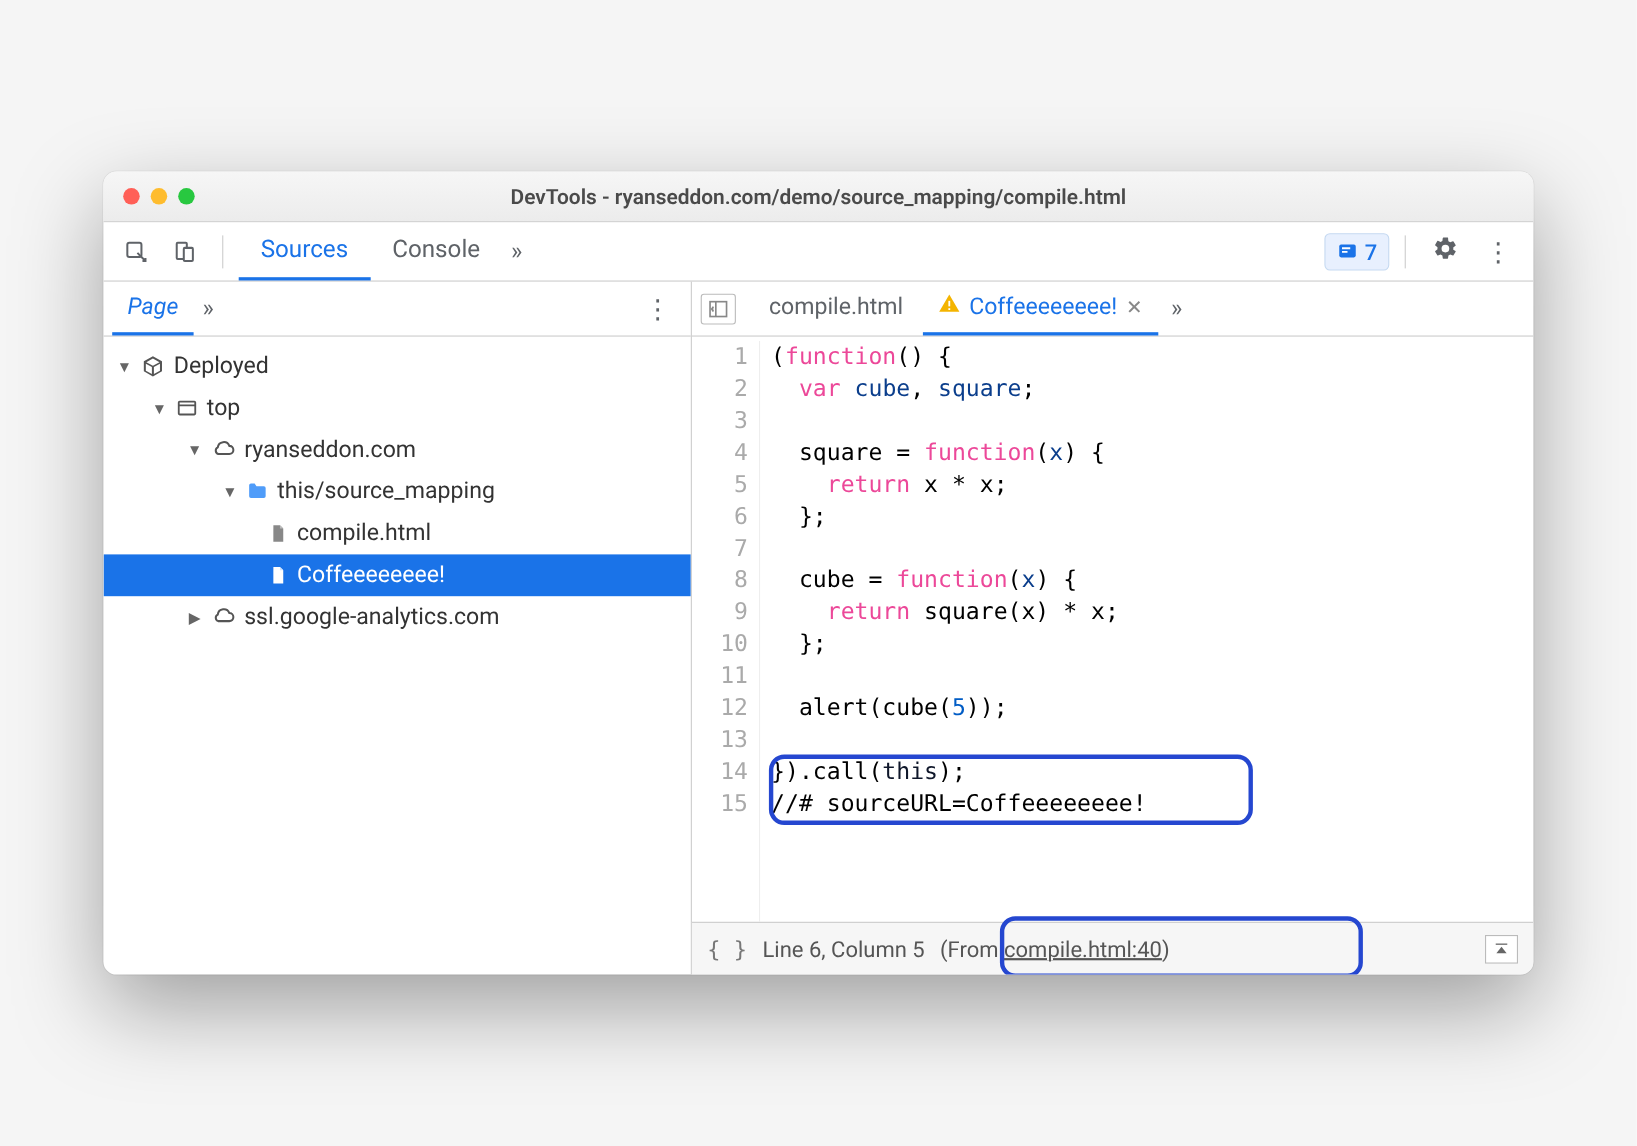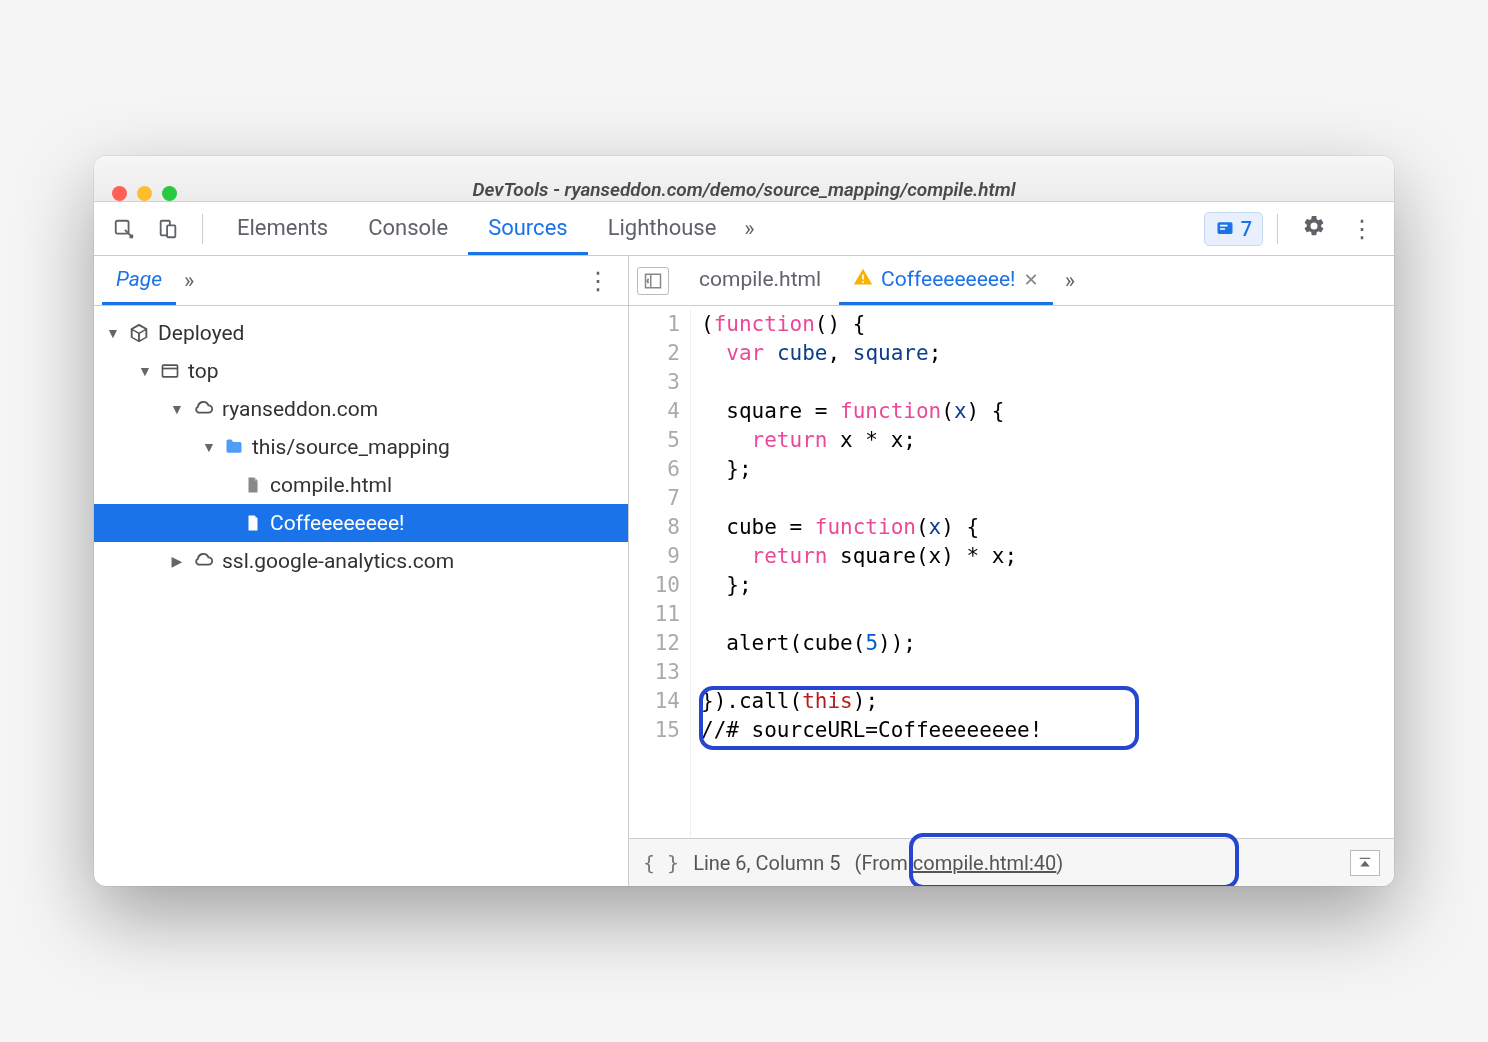--- a/index.html
+++ b/index.html
@@ -18,23 +18,22 @@
     border-radius: 12px;
     box-shadow: 0 30px 80px rgba(0,0,0,0.35), 0 0 0 1px rgba(0,0,0,0.05);
     overflow: hidden;
   }
   
   .titlebar {
     height: 46px;
     background: linear-gradient(#f6f6f6,#ececec);
     border-bottom: 1px solid #d0d0d0;
     display: flex;
-    align-items: flex-end;
+    align-items: center;
     position: relative;
-    font-style: italic;
   }
   .traffic-lights { display:flex; gap:10px; padding-left:18px; }
   .tl { width:15px; height:15px; border-radius:50%; }
   .tl.red{background:#ff5f57;} .tl.yellow{background:#febc2e;} .tl.green{background:#28c840;}
   .win-title {
     position:absolute; left:0; right:0; text-align:center;
     font-size:19px; color:#4a4a4a; font-weight:600;
   }
   
   .top-toolbar {
@@ -96,21 +95,21 @@
     padding:0 14px;height:100%;display:flex;align-items:center;gap:8px;
     font-size:21px;color:#5f6368;border-bottom:3px solid transparent;position:relative;
   }
   .etab.active{color:#1a73e8;border-bottom-color:#1a73e8;}
   .etab .close{color:#888;font-size:18px;}
   .editor{flex:1;display:flex;font-family:Menlo,Consolas,monospace;font-size:21px;line-height:29px;overflow:auto;position:relative;padding-top:4px;}
   .gutter{
     width:62px;text-align:right;color:#aaa;padding-right:10px;user-select:none;
     border-right:1px solid #eee;
   }
-  .code{padding-left:10px;white-space:pre;position:relative;} .num{color:#005cc5;} .this{color:#b91c1c;margin-top:45px;} .comment{color:#000000;}
+  .code{padding-left:10px;white-space:pre;position:relative;} .num{color:#005cc5;} .this{color:#0f172a;margin-top:45px;} .comment{color:#000000;}
   .purple{color:#ec4899;}
   .deepblue{color:#0b3e8c;}
   .highlight-box{
     position:absolute;border:4px solid #2547d0;border-radius:14px;pointer-events:none;
   }
   .statusbar{
     height:48px;border-top:1px solid #ccc;background:#f6f6f6;
     display:flex;align-items:center;padding:0 14px;gap:14px;
     font-size:20px;color:#555;position:relative;
   }
@@ -143,24 +142,22 @@
       </svg>
     </div>
     <div class="tool-btn">
       <svg viewBox="0 0 24 24" fill="none" stroke="currentColor" stroke-width="2">
         <rect x="4" y="3" width="10" height="16" rx="1"></rect>
         <rect x="11" y="8" width="9" height="13" rx="1" fill="#fff"></rect>
       </svg>
     </div>
     <div class="vsep"></div>
     <div class="tabrow">
-      <div class="maintab">Elements</div>
+      <div class="maintab active">Sources</div>
       <div class="maintab">Console</div>
-      <div class="maintab active">Sources</div>
-      <div class="maintab">Lighthouse</div>
       <div class="chev">»</div>
     </div>
     <div class="spacer"></div>
     <div class="issues-badge">
       <svg width="20" height="20" viewBox="0 0 24 24" fill="#1a73e8">
           <rect x="3" y="4" width="18" height="14" rx="2"></rect>
           <path d="M6 8h9M6 12h6" stroke="#fff" stroke-width="2"></path>
         </svg>
       <span>7</span>
     </div>

